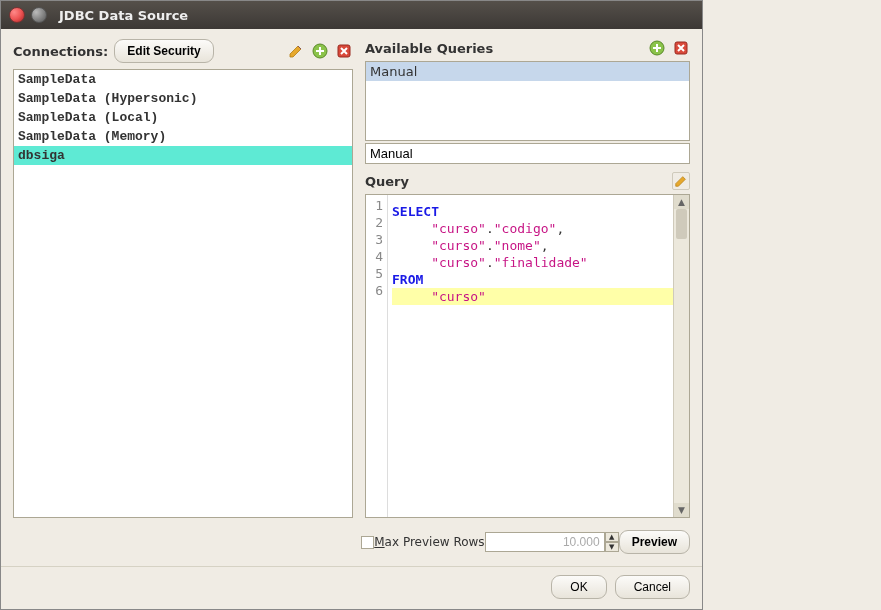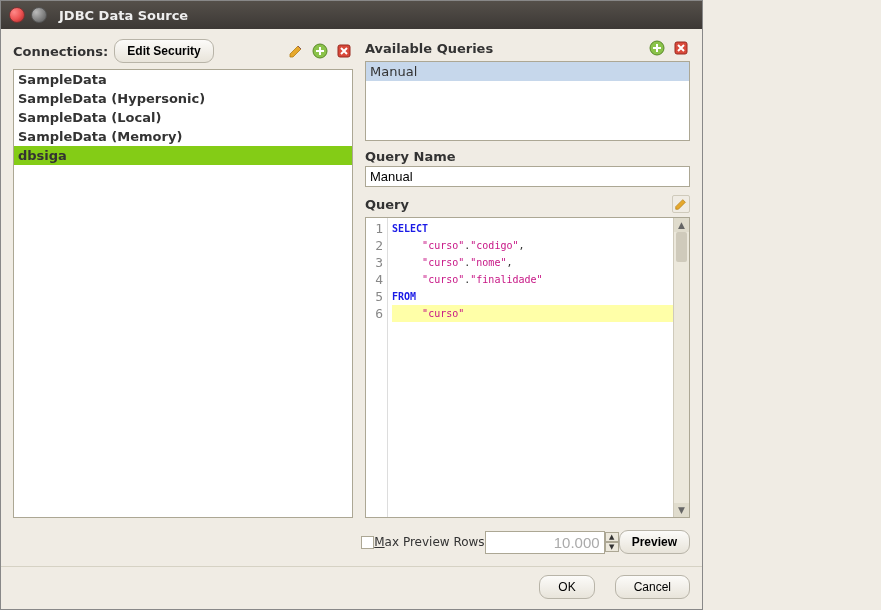--- a/index.html
+++ b/index.html
@@ -13,44 +13,44 @@
 .body { flex: 1; display: flex; flex-direction: column; padding: 10px 12px 10px 12px; gap: 6px; }
 .main { flex: 1; display: flex; gap: 12px; min-height: 0; }
 .left { width: 340px; display: flex; flex-direction: column; }
 .right { flex: 1; display: flex; flex-direction: column; min-width: 0; }
 .row { display: flex; align-items: center; gap: 6px; }
 .lbl { font-weight: bold; font-size: 13px; }
 .btn { background: linear-gradient(#fcfbf9, #e8e4da); border: 1px solid #b8b4a8; border-radius: 9px; padding: 4px 12px; font-size: 12px; font-weight: bold; cursor: pointer; }
 .spacer { flex: 1; }
 .iconbtn { width: 18px; height: 18px; display: inline-flex; align-items: center; justify-content: center; cursor: pointer; }
 .listbox { flex: 1; background: #fff; border: 1px solid #aca794; margin-top: 6px; overflow-y: auto; }
-.listitem { padding: 2px 4px; font-weight: bold; font-size: 13px; cursor: pointer; }
-.listitem.selected { background: #84cc16; }
+.listitem { padding: 2px 4px; font-weight: bold; font-size: 13px; cursor: pointer; font-family: Liberation Mono, monospace; }
+.listitem.selected { background: #5eead4; }
 .qlist { background: #fff; border: 1px solid #aca794; height: 80px; margin-top: 4px; overflow-y: auto; }
 .qitem { padding: 2px 4px; font-size: 13px; cursor: pointer; }
 .qitem.selected { background: #c6d7eb; }
 .section-lbl { font-weight: bold; font-size: 13px; margin-top: 8px; }
 .textinput { width: 100%; border: 1px solid #aca794; background: #fff; padding: 2px 4px; font-size: 13px; margin-top: 2px; }
 .query-head { display: flex; align-items: center; margin-top: 8px; }
 .editor-wrap { flex: 1; display: flex; border: 1px solid #aca794; background: #fff; margin-top: 4px; min-height: 0; position: relative; }
 .gutter { width: 22px; background: #fff; border-right: 1px solid #ddd; font-family: "DejaVu Sans Mono", monospace; font-size: 13px; color: #888; text-align: right; padding: 2px 4px 2px 2px; line-height: 17px; }
-.code { flex: 1; font-family: "DejaVu Sans Mono", monospace; font-size: 10px; padding: 2px 4px; line-height: 17px; overflow: auto; position: relative; }
+.code { flex: 1; font-family: "DejaVu Sans Mono", monospace; font-size: 13px; padding: 8px 4px; line-height: 17px; overflow: auto; position: relative; }
 .codeline { white-space: pre; height: 17px; }
 .kw { color: #1a1ae6; font-weight: bold; }
 .str { color: #c71585; }
 .hl-line { background: #ffffa8; }
 .editor-scroll { position: absolute; right: 0; top: 0; bottom: 0; width: 16px; background: #ece8dc; border-left: 1px solid #cfcabb; }
 .scroll-thumb { position: absolute; left: 2px; right: 2px; background: #cfcabb; border-radius: 2px; }
 .scroll-arrow { position: absolute; left: 0; right: 0; height: 14px; background: #e0dccd; display:flex; align-items:center; justify-content:center; font-size: 9px; color:#666; }
 .bottombar { display: flex; align-items: center; justify-content: flex-end; padding: 6px 0 2px 0; }
 .spin { display:flex; align-items:center; }
-.spininput { width: 120px; border:1px solid #aca794; background:#fff; padding:2px 4px; text-align:right; color:#aaa; font-size:15px; }
+.spininput { width: 120px; border:1px solid #aca794; background:#fff; padding:2px 4px; text-align:right; color:#aaa; font-size:12px; }
 .spinbtns { width:14px; display:flex; flex-direction:column; }
 .spinbtns div { height:10px; border:1px solid #aca794; background:#ece8dc; font-size:7px; text-align:center; line-height:8px; cursor:pointer; }
-.footer { display:flex; justify-content:flex-end; gap:20px; padding: 8px 12px 10px 12px; border-top: 1px solid #d6d2c4; }
+.footer { display:flex; justify-content:flex-end; gap:8px; padding: 8px 12px 10px 12px; border-top: 1px solid #d6d2c4; }
 .footer .btn { font-weight: normal; padding: 4px 18px; }
 .chk { width:13px; height:13px; border:1px solid #aca794; background:#fff; display:inline-block; }
 svg { display: block; }
 </style>
 </head>
 <body>
 
 <div class="window">
   <div class="titlebar">
     <span class="tb-btn tb-close"></span>
@@ -108,21 +108,20 @@
             <svg width="16" height="16" viewBox="0 0 16 16">
                 <rect x="2" y="2" width="12" height="12" rx="2" fill="#d9493a" stroke="#992b21"></rect>
                 <path d="M5 5 L11 11 M11 5 L5 11" stroke="#fff" stroke-width="2"></path>
               </svg>
           </span>
         </div>
         <div class="qlist" id="query-list">
             <div class="qitem selected">Manual</div>
           </div>
 
-        <div class="section-lbl">Query Name</div>
         <input class="textinput" value="Manual" style="">
 
         <div class="query-head">
           <span class="lbl">Query</span>
           <span class="spacer"></span>
           <span class="iconbtn" style="border:1px solid #cfcabb; border-radius:2px;">
             <svg width="14" height="14" viewBox="0 0 16 16">
                 <path d="M2 11 L10 3 L13 6 L5 14 L2 14 Z" fill="#e6a82c" stroke="#b37d12" stroke-width="0.8"></path>
               </svg>
           </span>

